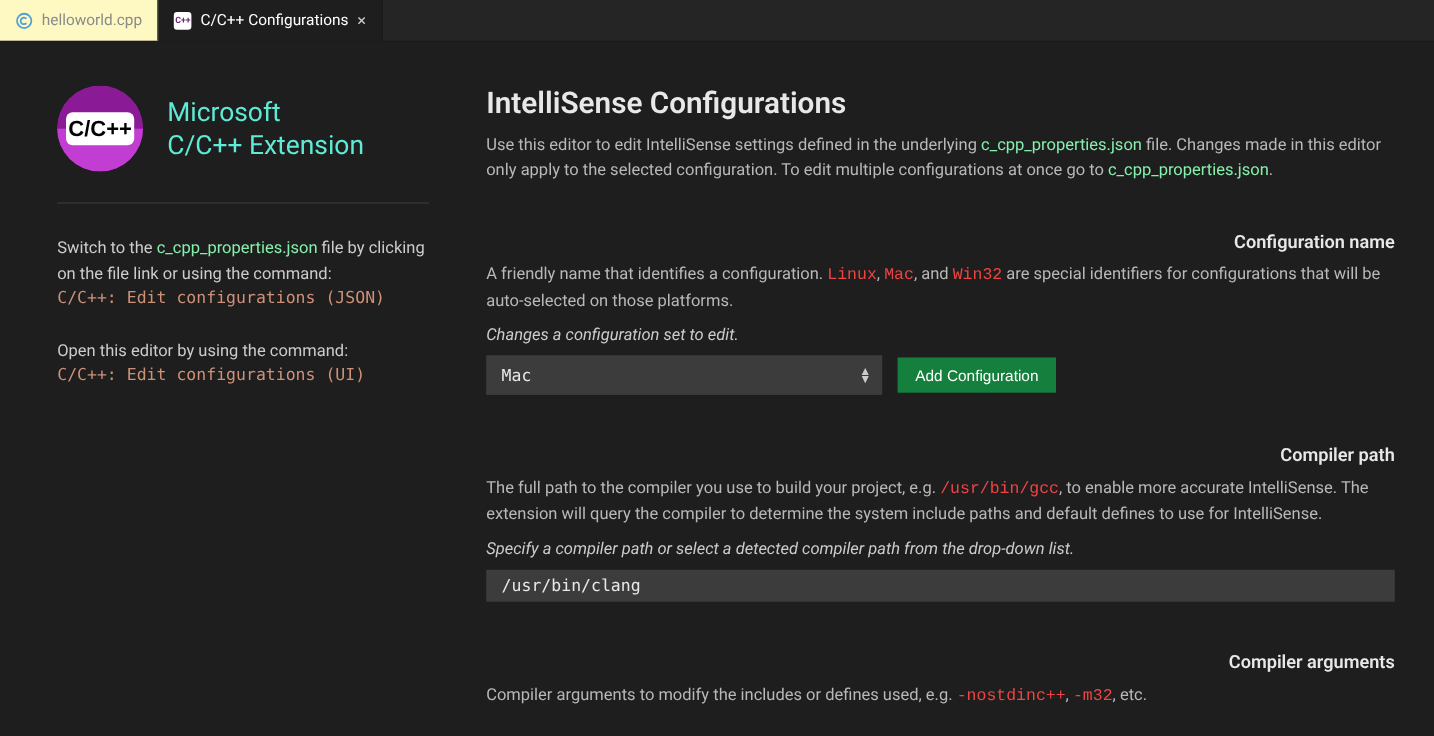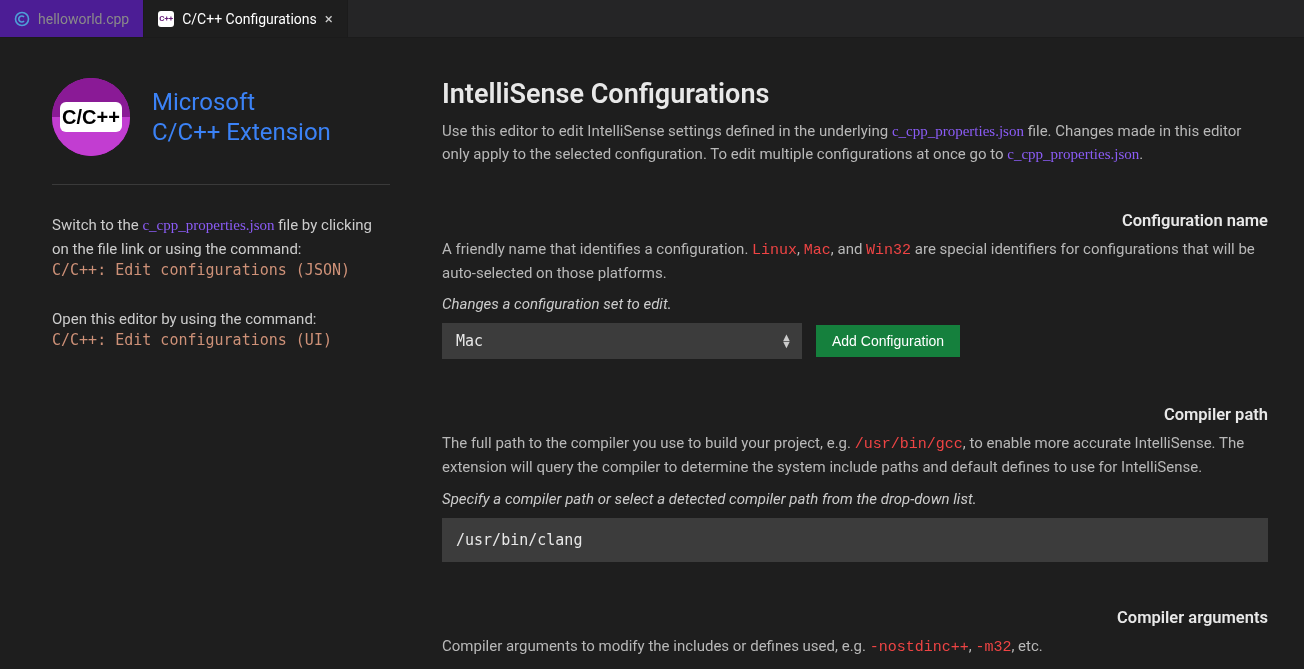--- a/index.html
+++ b/index.html
@@ -22,21 +22,21 @@
   display:flex;
   align-items:center;
   padding:0 14px;
   gap:8px;
   color:#8a8a8a;
   cursor:pointer;
   font-size:14px;
   white-space:nowrap;
   border-right:1px solid #1b1b1b;
 }
-.tab.inactive { background:#4c1d95; }
+.tab.inactive { background:#fef9c3; }
 .tab.active { background:#1e1e1e; color:#ffffff; }
 .tab .close { font-size:15px; color:#cccccc; }
 .tab-icon-cpp {
   width:16px; height:16px; display:inline-flex; align-items:center; justify-content:center;
 }
 .tab-icon-ext {
   width:16px; height:16px; background:#fff; border-radius:3px;
   display:inline-flex; align-items:center; justify-content:center;
   font-size:8px; font-weight:bold; color:#68217a;
 }
@@ -62,26 +62,26 @@
   border-bottom:1px solid #3a3a3a;
   margin-bottom:28px;
 }
 .ext-logo {
   width:78px; height:78px; border-radius:50%;
   display:flex; align-items:flex-end; justify-content:center;
   position:relative;
   flex-shrink:0;
 }
 .ext-name {
-  font-size:24px; color:#3b82f6; line-height:1.25;
+  font-size:24px; color:#5eead4; line-height:1.25;
 }
 .sidebar-text { font-size:15px; color:#cccccc; line-height:1.6; }
 .sidebar-code { font-family:Menlo,Consolas,monospace; color:#ce9178; font-size:15px; }
 .sidebar-block { margin-bottom:28px; }
-.link { color:#8b5cf6; cursor:pointer;font-family:Liberation Serif, serif; }
+.link { color:#86efac; cursor:pointer; }
 h1 { font-size:27px; color:#e8e8e8; font-weight:600; margin-bottom:10px; }
 .desc { font-size:15px; color:#b8b8b8; line-height:1.55; margin-bottom:44px; max-width:860px; }
 .section-title { font-size:16.5px; color:#e8e8e8; font-weight:600; margin-bottom:8px;text-align:right; }
 .section-desc { font-size:15px; color:#b8b8b8; line-height:1.55; margin-bottom:10px; max-width:860px; }
 .italic-hint { font-style:italic; font-size:15px; color:#cccccc; margin-bottom:10px; }
 .code-inline { font-family:Liberation Mono, monospace; color:#ef4444; }
 .row { display:flex; gap:14px; align-items:center; margin-bottom:46px; }
 .select-wrap {
   position:relative;
   width:360px;
@@ -104,21 +104,21 @@
   color:#ffffff;
   border:none;
   height:32px;
   padding:0 16px;
   font-size:14px;
   cursor:pointer;
 }
 .input-wide {
   width:850px; max-width:100%;
   background:#3c3c3c;
-  height:44px;
+  height:29px;
   padding:0 14px;
   display:flex; align-items:center;
   font-family:Menlo,Consolas,monospace;
   color:#e8e8e8;
   font-size:15px;
   margin-bottom:46px;
 }
 </style>
 </head>
 <body>

